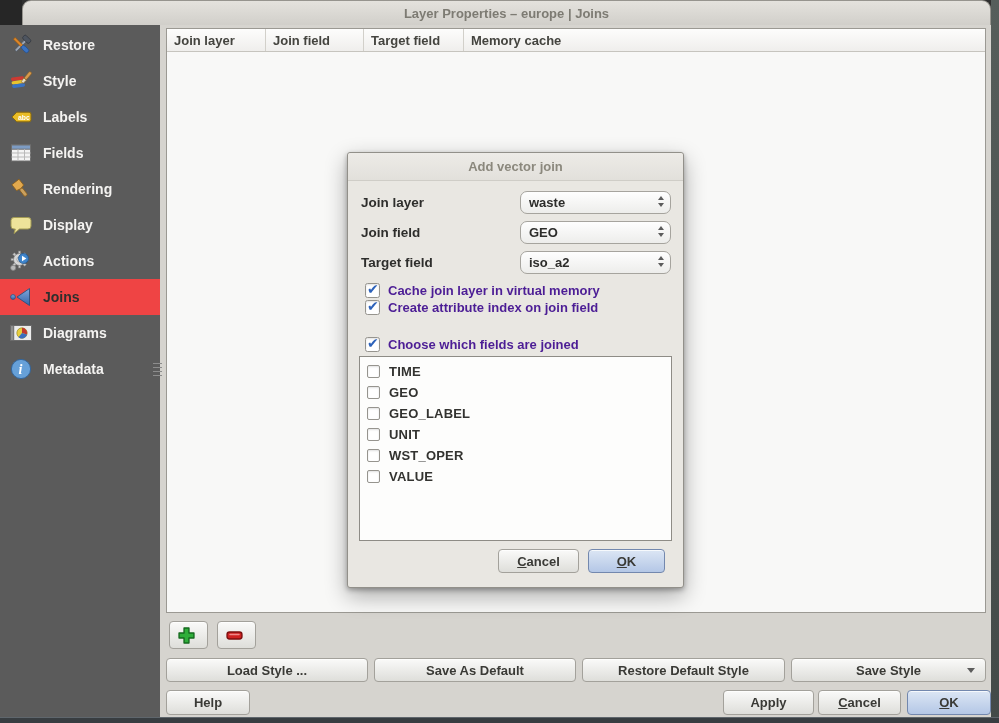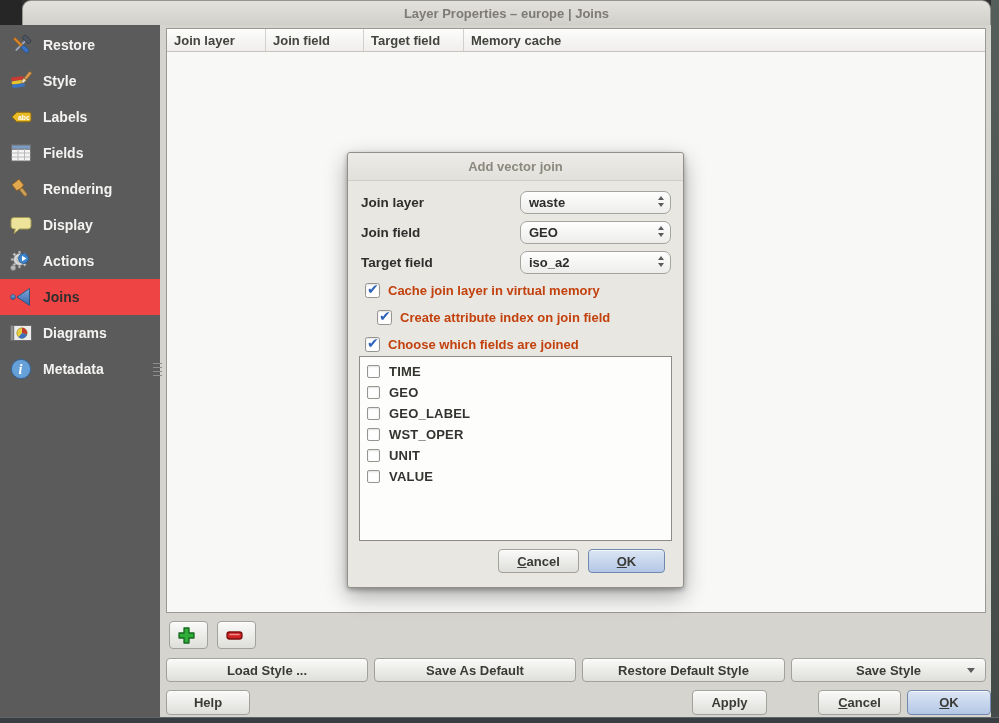--- a/index.html
+++ b/index.html
@@ -51,21 +51,21 @@
   .btn.default{background:linear-gradient(#dce6f4,#b4c7e6);border-color:#7388ae;}
   .accel::first-letter{text-decoration:underline;}
   .btn-add{left:169px;top:621px;width:39px;height:28px;}
   .btn-remove{left:217px;top:621px;width:39px;height:28px;}
   .btn-add svg,.btn-remove svg{width:21px;height:21px;display:block;}
   .btn-load{left:166px;top:658px;width:202px;height:24px;}
   .btn-savedef{left:374px;top:658px;width:202px;height:24px;}
   .btn-restore{left:582px;top:658px;width:203px;height:24px;}
   .btn-savestyle{left:791px;top:658px;width:195px;height:24px;}
   .btn-help{left:166px;top:690px;width:84px;height:25px;}
-  .btn-apply{left:692px;top:690px;width:75px;height:25px;}
+  .btn-apply{left:723px;top:690px;width:91px;height:25px;}
   .btn-cancel{left:818px;top:690px;width:83px;height:25px;}
   .btn-ok{left:907px;top:690px;width:84px;height:25px;}
   .drop-arrow{position:absolute;right:10px;top:9px;width:0;height:0;
     border-left:4.5px solid transparent;border-right:4.5px solid transparent;border-top:5.5px solid #5c5c5c;}
   
   .modal{position:absolute;left:347px;top:152px;width:337px;height:436px;box-sizing:border-box;
     background:#e9e7e2;border:1px solid #92908a;border-radius:3px;
     box-shadow:0 2px 5px rgba(0,0,0,.3),0 8px 22px rgba(0,0,0,.32);}
   .modal-title{height:27px;display:flex;align-items:center;justify-content:center;
     background:linear-gradient(#edebe7,#e2e0db);border-bottom:1px solid #cfcdc7;border-radius:3px 3px 0 0;
@@ -76,21 +76,21 @@
     display:flex;align-items:center;padding:0 22px 0 8px;
     font-size:13px;font-weight:600;color:#2d2d2b;cursor:default;}
   .combo .combo-value{overflow:hidden;white-space:nowrap;}
   .spin{position:absolute;right:6px;top:4px;display:flex;flex-direction:column;align-items:center;}
   .spin-up{width:0;height:0;border-left:3.5px solid transparent;border-right:3.5px solid transparent;border-bottom:4.5px solid #5c5c5c;margin-bottom:3px;}
   .spin-down{width:0;height:0;border-left:3.5px solid transparent;border-right:3.5px solid transparent;border-top:4.5px solid #5c5c5c;}
   .option-row{position:absolute;left:17px;height:18px;display:flex;align-items:center;cursor:default;}
   .checkbox{width:15px;height:15px;box-sizing:border-box;background:#fff;border:1px solid #96948e;border-radius:2.5px;
     position:relative;box-shadow:inset 0 1px 2px rgba(0,0,0,.12);flex:0 0 15px;}
   .checkbox.checked::after{content:"✔";position:absolute;left:1px;top:-3px;font-size:14px;font-weight:700;color:#2d62ba;}
-  .option-row .opt-label{margin-left:8px;font-size:13px;font-weight:600;color:#c2410c;}
+  .option-row .opt-label{margin-left:8px;font-size:13px;font-weight:600;color:#4c1d95;}
   .fieldlist{position:absolute;left:11px;top:203px;width:313px;height:185px;box-sizing:border-box;
     background:#fdfdfc;border:1px solid #8e8c86;padding-top:4px;overflow:hidden;}
   .flist-item{height:21px;display:flex;align-items:center;padding-left:7px;cursor:default;}
   .flist-item .checkbox{width:13px;height:13px;flex:0 0 13px;border-radius:2px;}
   .flist-item .fl-label{margin-left:9px;font-size:13px;font-weight:700;color:#333330;letter-spacing:.2px;}
   .m-cancel{left:150px;top:396px;width:81px;height:24px;}
   .m-ok{left:240px;top:396px;width:77px;height:24px;}
 </style>
 </head>
 <body>
@@ -326,21 +326,21 @@
       <span class="spin">
         <span class="spin-up"></span>
         <span class="spin-down"></span>
       </span>
     </div>
 
     <div class="option-row" style="top:128px;">
       <span class="checkbox checked"></span>
       <span class="opt-label">Cache join layer in virtual memory</span>
     </div>
-    <div class="option-row" style="top:155px;margin-left:12px;">
+    <div class="option-row" style="top:145px;">
       <span class="checkbox checked"></span>
       <span class="opt-label">Create attribute index on join field</span>
     </div>
     <div class="option-row" style="top:182px;">
       <span class="checkbox checked"></span>
       <span class="opt-label">Choose which fields are joined</span>
     </div>
 
     <div class="fieldlist">
       <div class="flist-item">
@@ -350,25 +350,25 @@
       <div class="flist-item">
         <span class="checkbox"></span>
         <span class="fl-label">GEO</span>
       </div>
       <div class="flist-item">
         <span class="checkbox"></span>
         <span class="fl-label">GEO_LABEL</span>
       </div>
       <div class="flist-item">
         <span class="checkbox"></span>
+        <span class="fl-label">UNIT</span>
+      </div>
+      <div class="flist-item">
+        <span class="checkbox"></span>
         <span class="fl-label">WST_OPER</span>
-      </div>
-      <div class="flist-item">
-        <span class="checkbox"></span>
-        <span class="fl-label">UNIT</span>
       </div>
       <div class="flist-item">
         <span class="checkbox"></span>
         <span class="fl-label">VALUE</span>
       </div>
     </div>
 
     <div class="btn m-cancel">
       <span class="accel">Cancel</span>
     </div>

